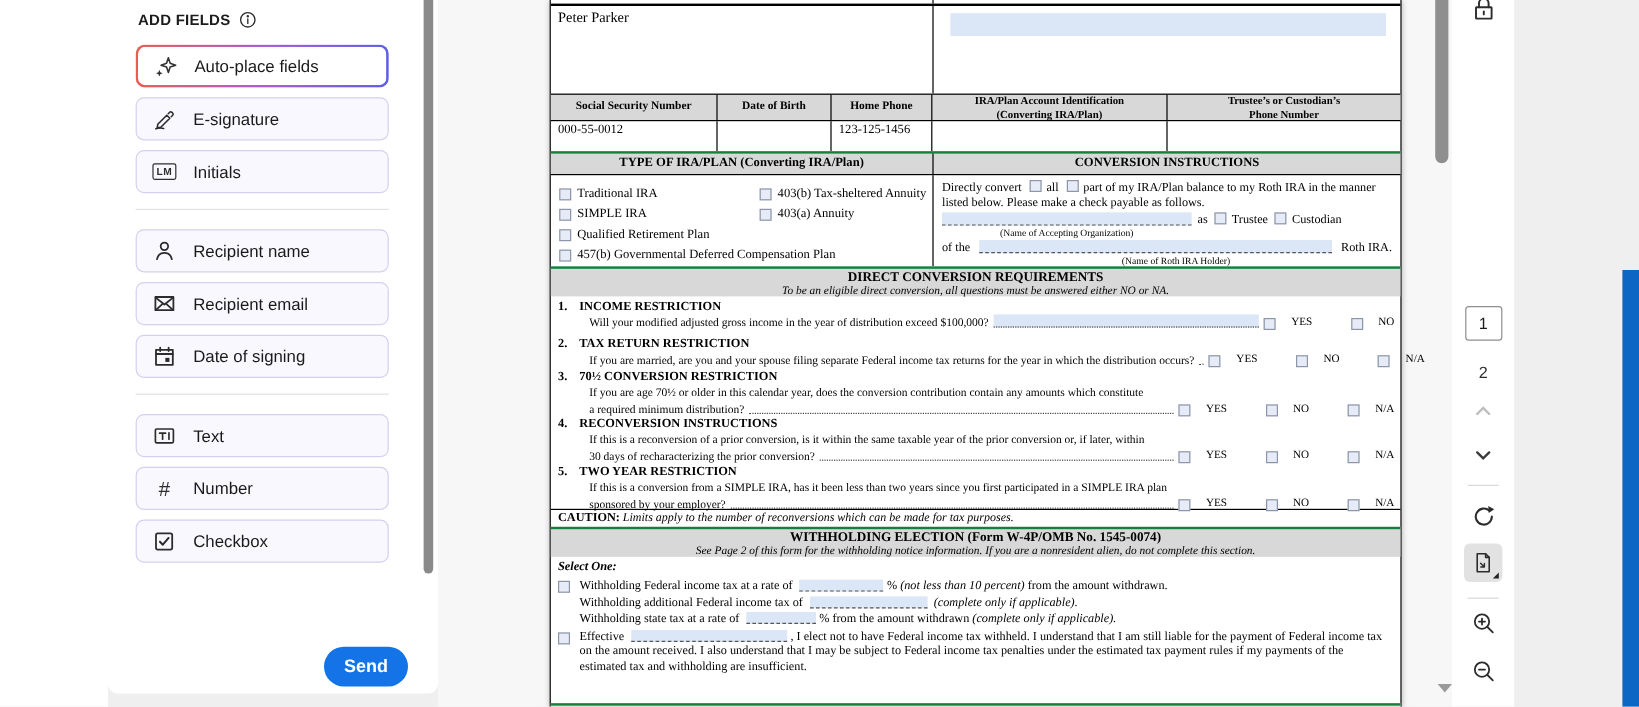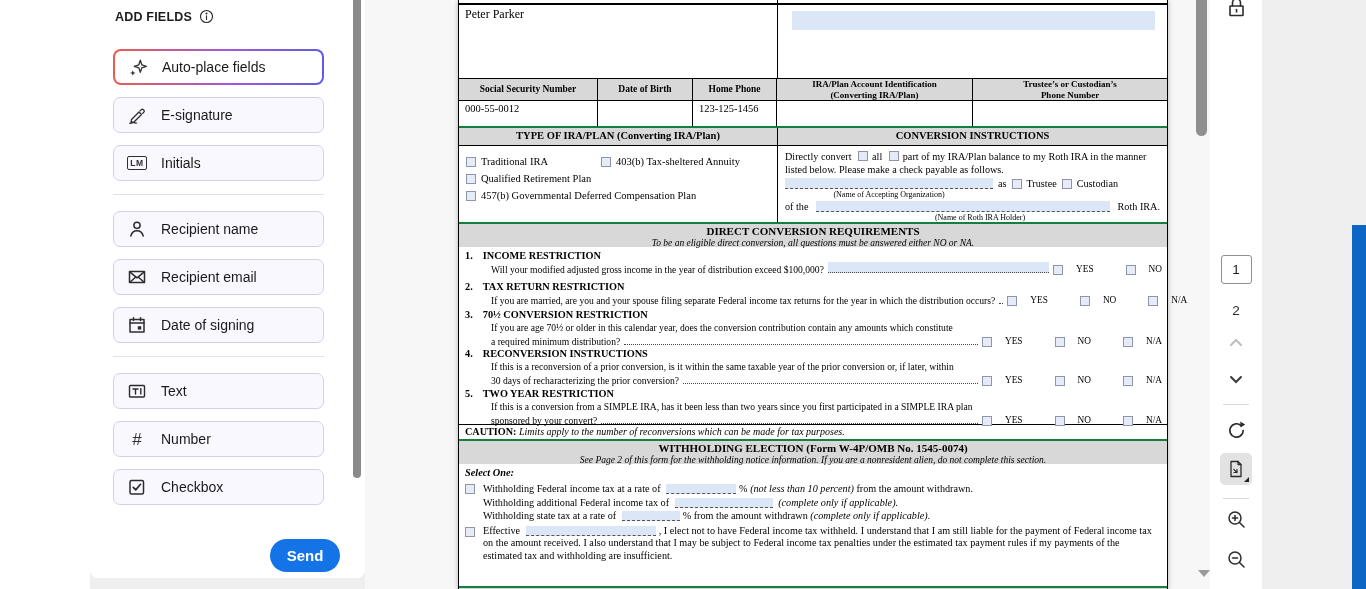--- a/index.html
+++ b/index.html
@@ -13,21 +13,21 @@
     border-radius:0 0 8px 8px; }
   .viewer { position:absolute; left:365px; top:0; width:845px; height:589px; background:#f7f7f7; }
   .toolbar { position:absolute; left:1210px; top:0; width:52px; height:589px; background:#fff; }
   .right-gray { position:absolute; left:1262px; top:0; width:90px; height:589px; background:#efefef; }
   .blue-strip { position:absolute; left:1352px; top:225px; width:14px; height:364px; background:#0d66c4; }
 
   
   .sb-header { position:absolute; left:25px; top:9px; display:flex; align-items:center; gap:7px;
     font-size:12.5px; font-weight:bold; color:#1c1c1c; letter-spacing:.2px; }
   .sb-list { position:absolute; left:0; top:37px; width:260px; height:485px; overflow:hidden; }
-  .sb-btn { display:flex; align-items:center; gap:13px; width:211px; height:36px; margin:12px 0 8px 23px;
+  .sb-btn { display:flex; align-items:center; gap:13px; width:211px; height:36px; margin:0 0 8px 23px;
     padding-left:12px; background:#f9f8fe; border:1px solid #d5cff0; border-radius:7px;
     font-size:14px; color:#1a1a1a; cursor:pointer; }
   .sb-btn .ic { width:22px; display:flex; justify-content:center; align-items:center; }
   .sb-btn.autoplace { background-image:linear-gradient(#fff,#fff),
       linear-gradient(90deg,#eb5c4f 0%,#a05ada 55%,#5d5ce6 100%);
     background-origin:border-box; background-clip:padding-box,border-box;
     border:2px solid transparent; border-radius:8px; }
   .sb-divider { width:211px; height:1px; background:#e2e2e2; margin:13px 0 16px 23px; border:0; }
   .sb-scroll { position:absolute; left:263px; top:0; width:8px; height:478px; background:#8a8a8a;
     border-radius:0 0 5px 5px; }
@@ -57,25 +57,25 @@
   .sec-sub { font-style:italic; text-align:center; font-size:9.5px; line-height:10px; }
 
   .name-cell { width:319px; font-size:12px; padding:2px 6px; }
   .detected-field { position:absolute; left:14px; top:6px; width:363px; height:19px; background:#dbe7f7; }
 
   .ih { font-weight:bold; font-size:9.5px; text-align:center; display:flex; flex-direction:column;
     justify-content:center; line-height:10.5px; }
   .iv { font-size:10.5px; padding:2px 6px; }
 
   .tp-cell { width:319px; padding:7px 0 0 7px; font-size:10.5px; }
-  .tp-row { display:flex; line-height:17px; }
+  .tp-row { display:flex; line-height:17px;gap:32px; }
   .tp-item { display:flex; align-items:center; gap:5px; white-space:nowrap; }
   .conv-cell { width:390px; padding:4px 7px 0 7px; font-size:10.2px; line-height:13px; }
   .conv-inline-cb { margin:0 4px; }
-  .conv-line3 { display:flex; align-items:center; gap:5px; margin-top:1px; }
+  .conv-line3 { display:flex; align-items:flex-start; gap:5px; margin-top:1px; }
   .conv-cap { font-size:8px; text-align:center; line-height:9px; }
 
   .q { position:relative; padding:2px 5px 2px 6px; }
   .q-head { display:flex; gap:10px; font-weight:bold; font-size:10.3px; line-height:13px; }
   .q-text { padding-left:26px; font-size:9.6px; line-height:13px; }
   .q-line { display:flex; align-items:flex-end; padding-left:26px; font-size:9.6px; line-height:13px; }
   .q-line .qt { white-space:nowrap; }
   .leader { flex:1 1 auto; min-width:4px; border-bottom:1px dotted #444; margin:0 4px 3px 4px; height:11px; }
   .opts { display:flex; align-items:center; gap:13px; white-space:nowrap; font-size:9.3px; }
   .opts .sp { width:6px; }
@@ -278,20 +278,30 @@
             <span class="tp-item" style="width:135px">
                 <span class="cb"></span>
                 <span>Traditional IRA</span>
               </span>
             <span class="tp-item">
                 <span class="cb"></span>
                 <span>403(b) Tax-sheltered Annuity</span>
               </span>
           </div>
           <div class="tp-row">
+            <span class="tp-item" style="width:135px">
+                <span class="cb"></span>
+                <span>SIMPLE IRA</span>
+              </span>
+            <span class="tp-item">
+                <span class="cb"></span>
+                <span>403(a) Annuity</span>
+              </span>
+          </div>
+          <div class="tp-row">
             <span class="tp-item">
                 <span class="cb"></span>
                 <span>Qualified Retirement Plan</span>
               </span>
           </div>
           <div class="tp-row">
             <span class="tp-item">
                 <span class="cb"></span>
                 <span>457(b) Governmental Deferred Compensation Plan</span>
               </span>
@@ -409,21 +419,21 @@
         </div>
       </div>
 
       <div class="q" style="height:39px">
         <div class="q-head">
             <span>5.</span>
             <span>TWO YEAR RESTRICTION</span>
           </div>
         <div class="q-text">If this is a conversion from a SIMPLE IRA, has it been less than two years since you first participated in a SIMPLE IRA plan</div>
         <div class="q-line">
-          <span class="qt">sponsored by your convert?</span>
+          <span class="qt">sponsored by your employer?</span>
           <span class="leader"></span>
           <span class="opts">
             <span class="cb"></span>
               <span>YES</span>
               <span class="sp"></span>
             <span class="cb"></span>
               <span>NO</span>
               <span class="sp"></span>
             <span class="cb"></span>
               <span>N/A</span>

